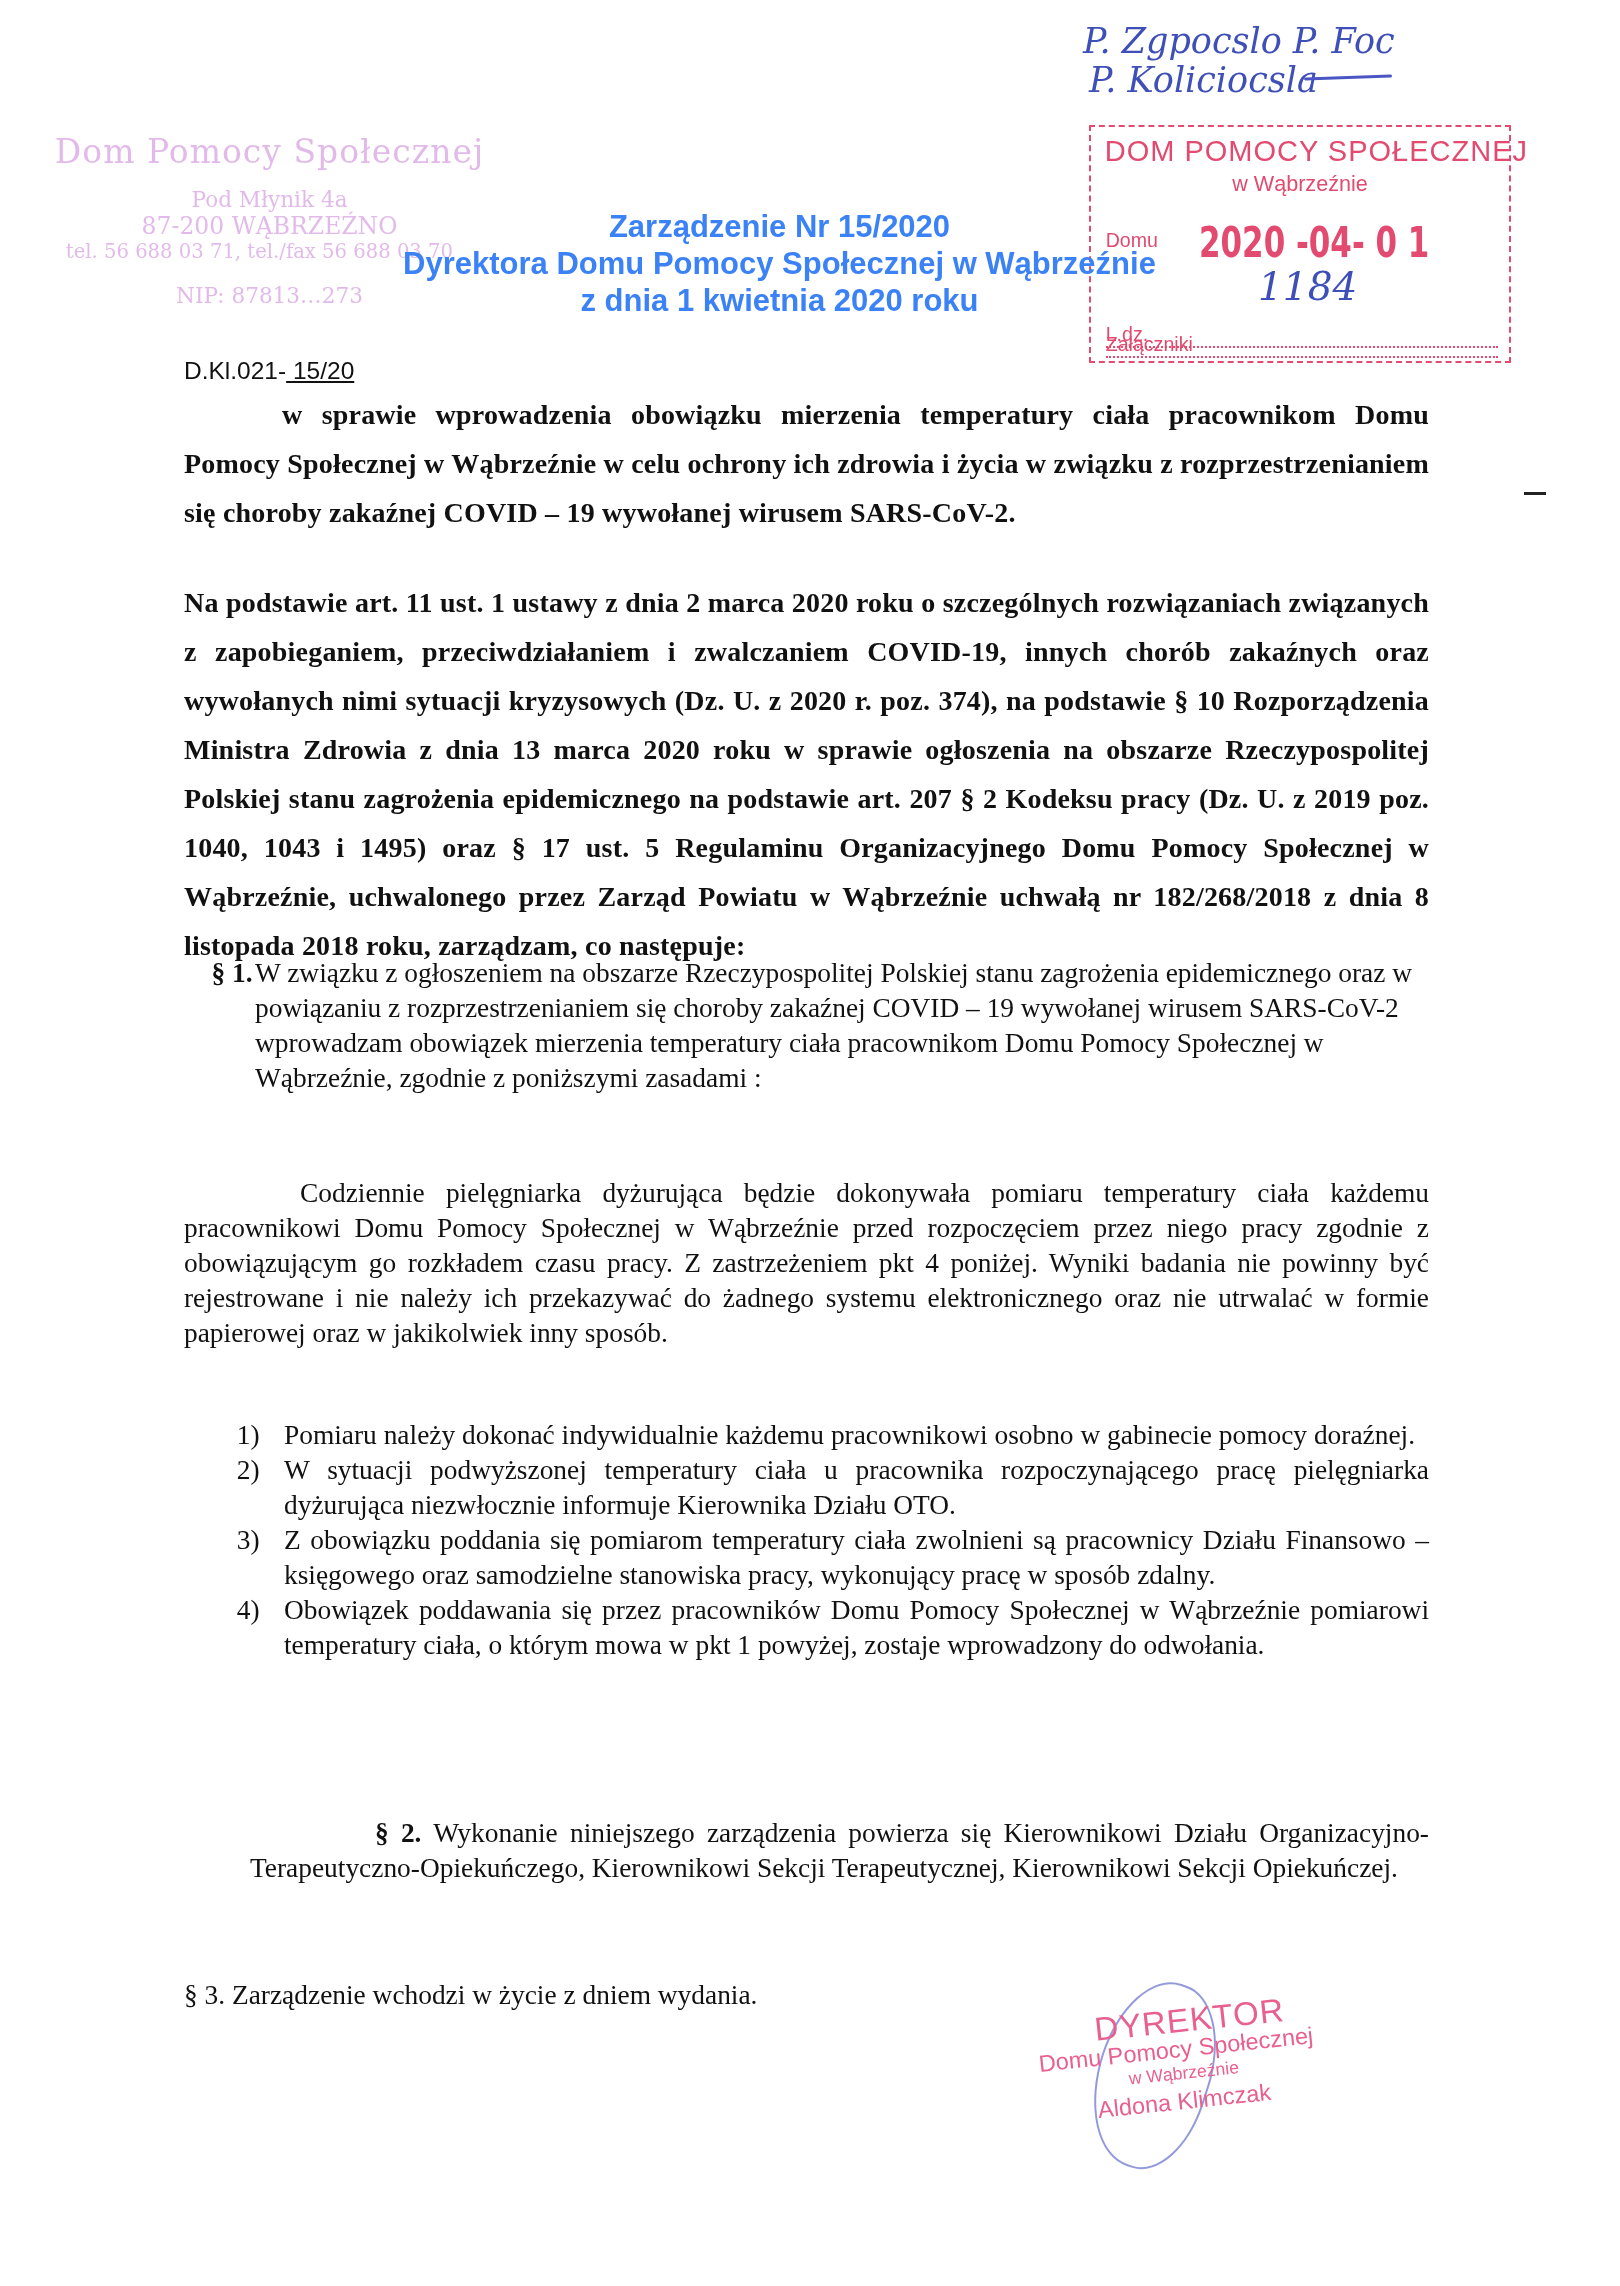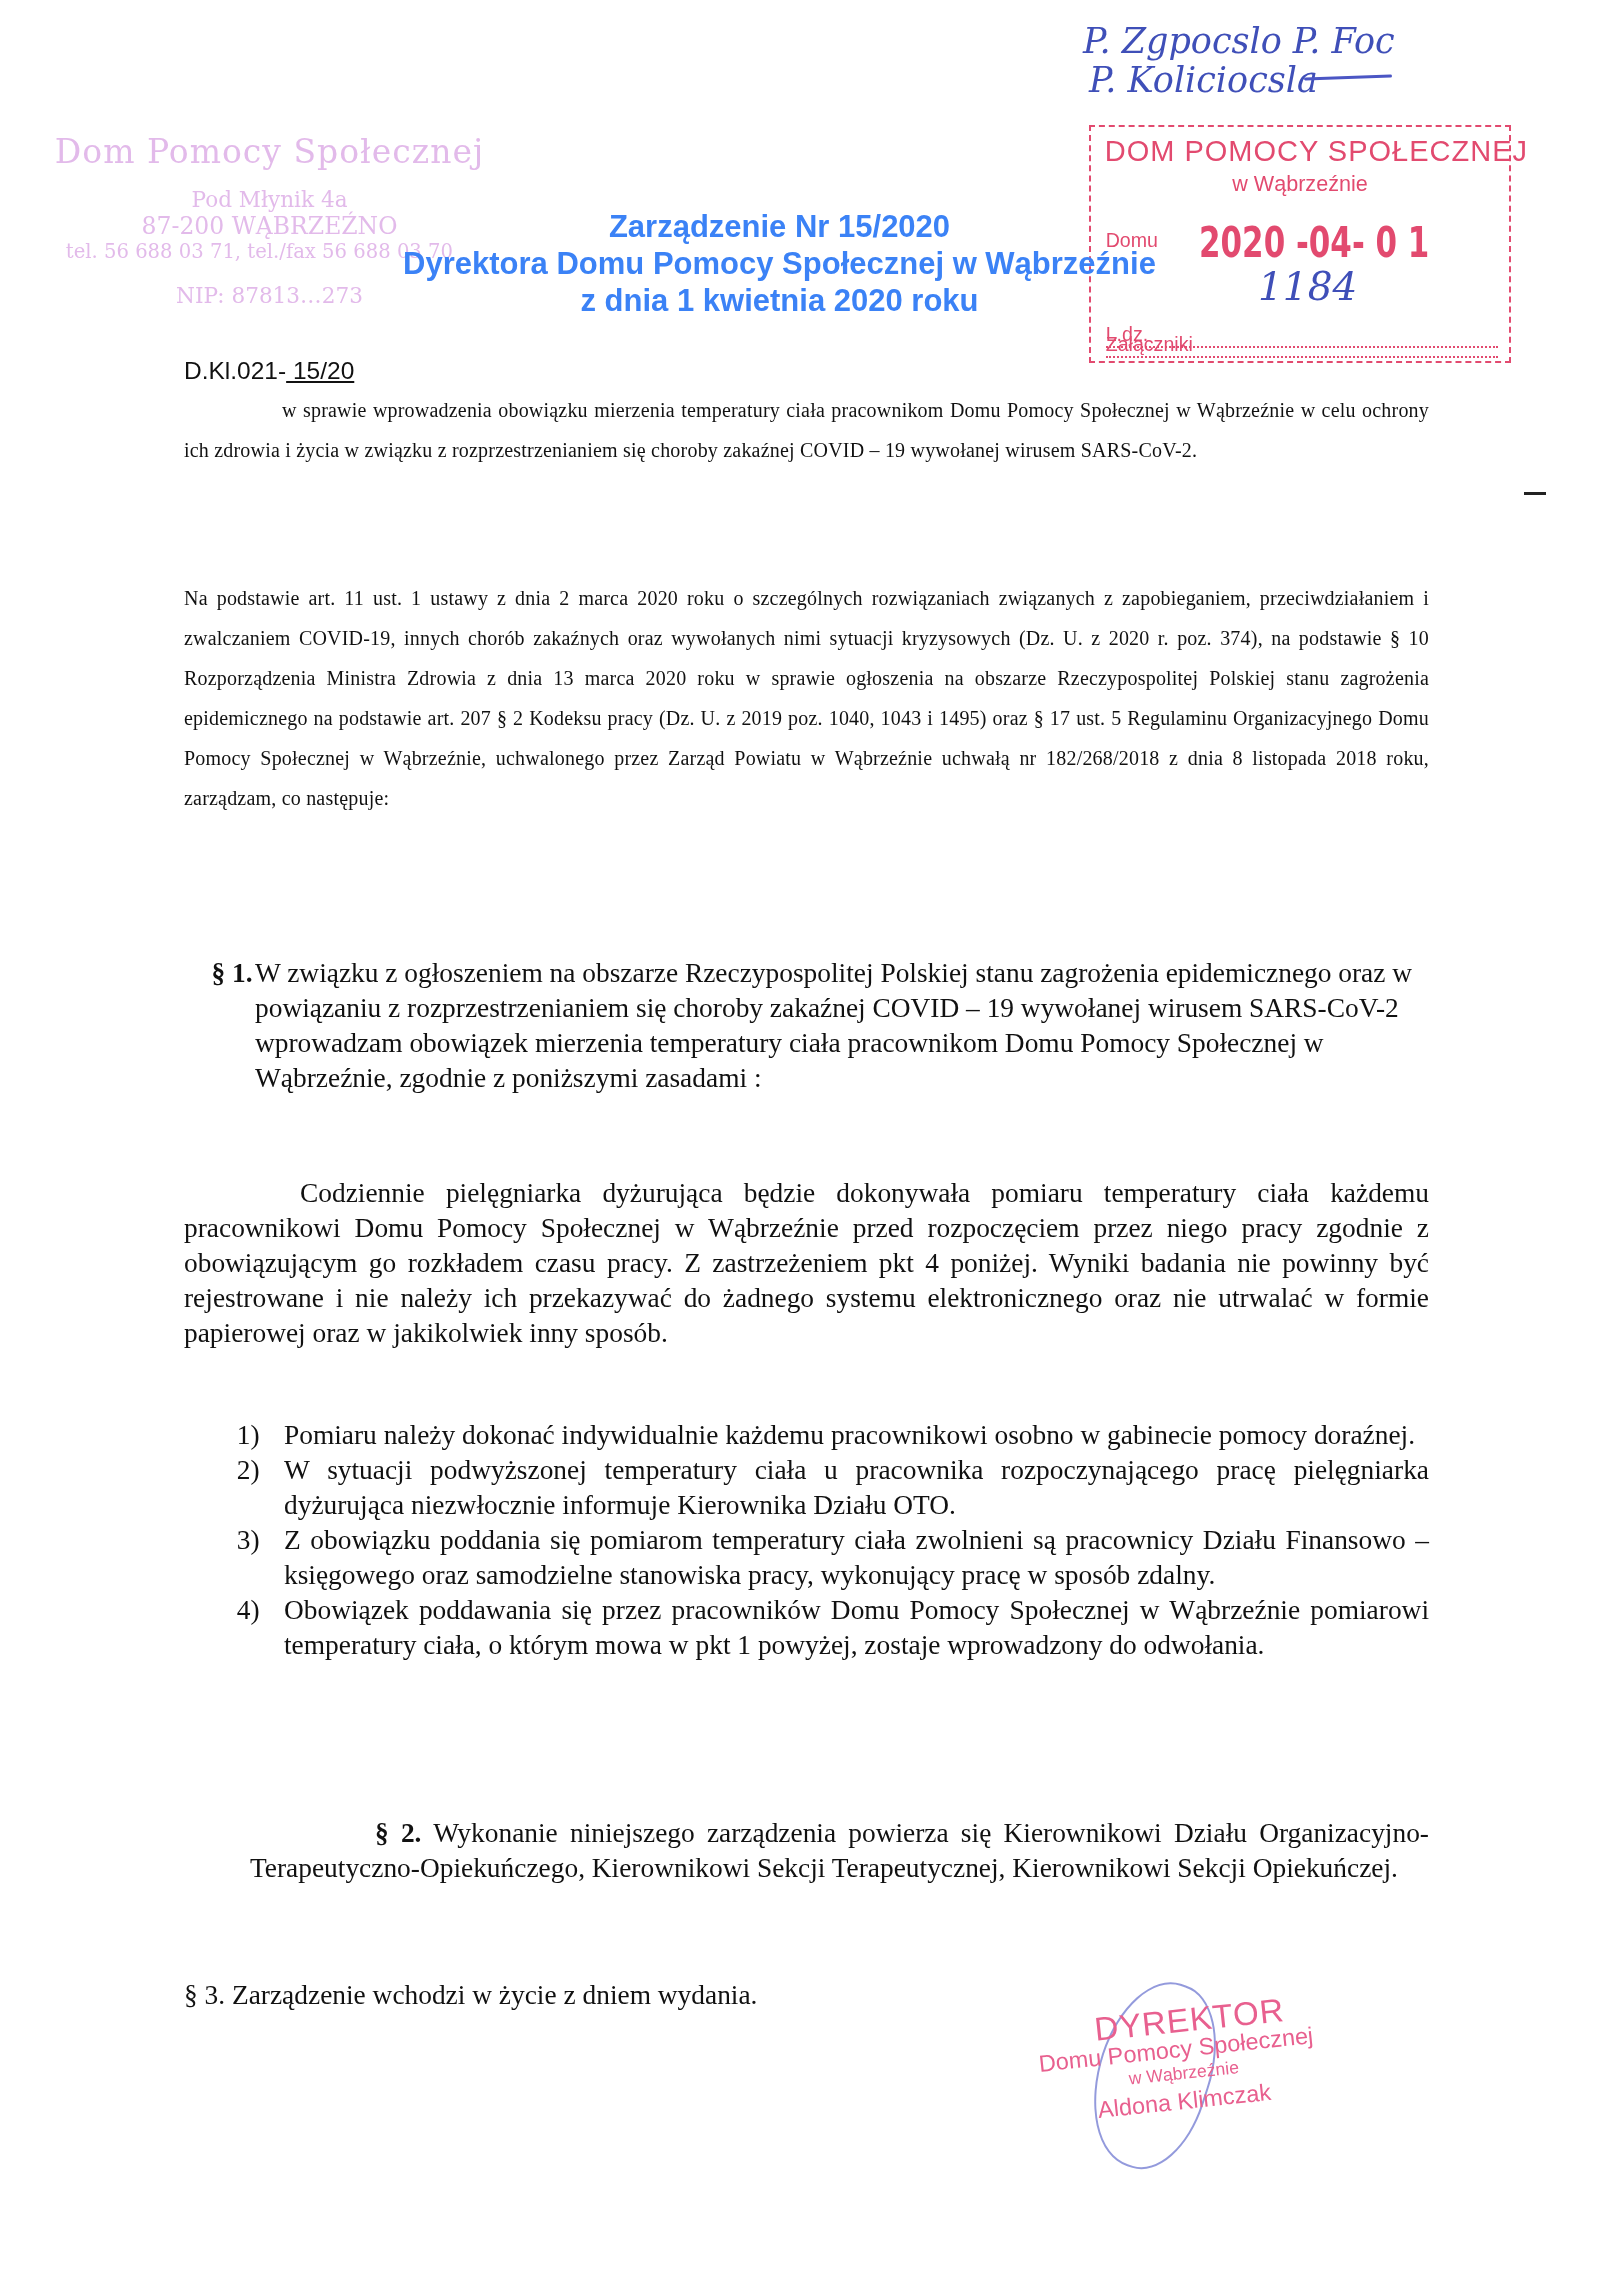--- a/index.html
+++ b/index.html
@@ -30,21 +30,21 @@
   .stamp-right .sr-date { position: absolute; left: 108px; top: 90px; font-size: 43px; font-family: "DejaVu Sans", sans-serif; transform: scaleX(0.72); transform-origin: left; font-weight: bold; white-space: nowrap; }
   .stamp-right .sr-ldz { position: absolute; left: 14.7px; top: 167px; font-size: 19.6px; width: 392px; border-bottom: 2px dotted #e24a6f; margin-top: 29px; }
   .stamp-right .sr-att { position: absolute; left: 14.7px; top: 206px; font-size: 19.6px; width: 392px; border-bottom: 2px dotted #e24a6f; }
   .stamp-right .sr-ldz-value { position: absolute; left: 167px; top: 137px; color: #3f4fb8; font-family: "DejaVu Serif", serif; font-style: italic; font-size: 39px; }
 
   
   .ref { position: absolute; left: 184px; top: 357px; font-family: "Liberation Sans", sans-serif; font-size: 24.5px; }
   .ref .ref-num { text-decoration: underline; }
 
   
-  .bold-serif { font-family: "Liberation Serif", serif; font-weight: normal; font-size: 20px; line-height: 40px; text-align: justify; letter-spacing: 0.2px; }
+  .bold-serif { font-family: "Liberation Serif", serif; font-weight: bold; font-size: 28px; line-height: 49px; text-align: justify; letter-spacing: 0.2px; }
   .subject { position: absolute; left: 184px; top: 390px; width: 1245px; text-indent: 98px; }
   .legal-basis { position: absolute; left: 184px; top: 578px; width: 1245px; }
 
   
   .reg { font-family: "Liberation Serif", serif; font-size: 27.4px; line-height: 35px; text-align: justify; }
   .sec1 { position: absolute; left: 184px; top: 956px; width: 1245px; }
   .sec1 .sec-label { position: absolute; left: 27.4px; top: 0; font-weight: bold; }
   .sec1 .sec-body { margin-left: 71px; text-align: left; }
 
   .daily { position: absolute; left: 184px; top: 1176px; width: 1245px; text-indent: 116px; }

